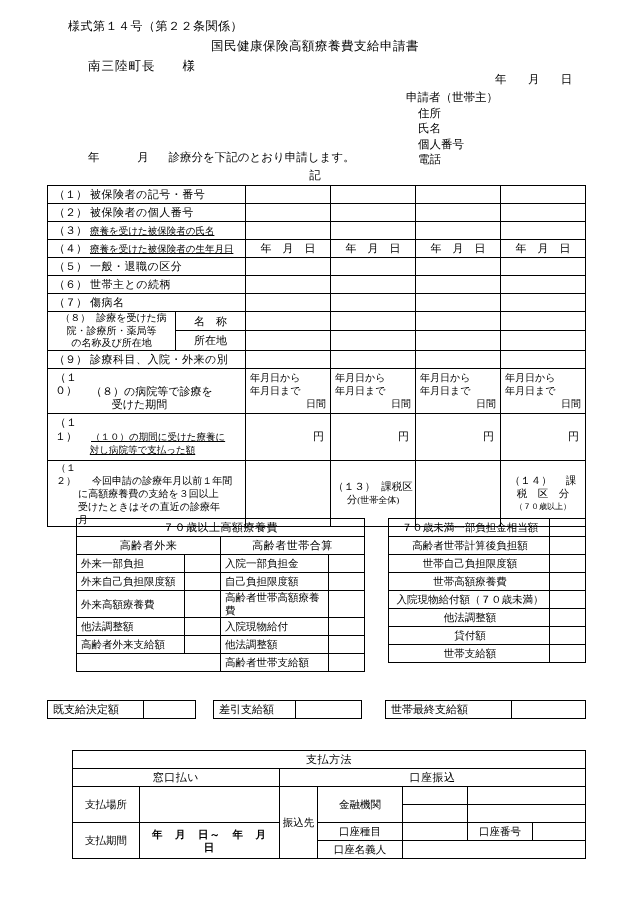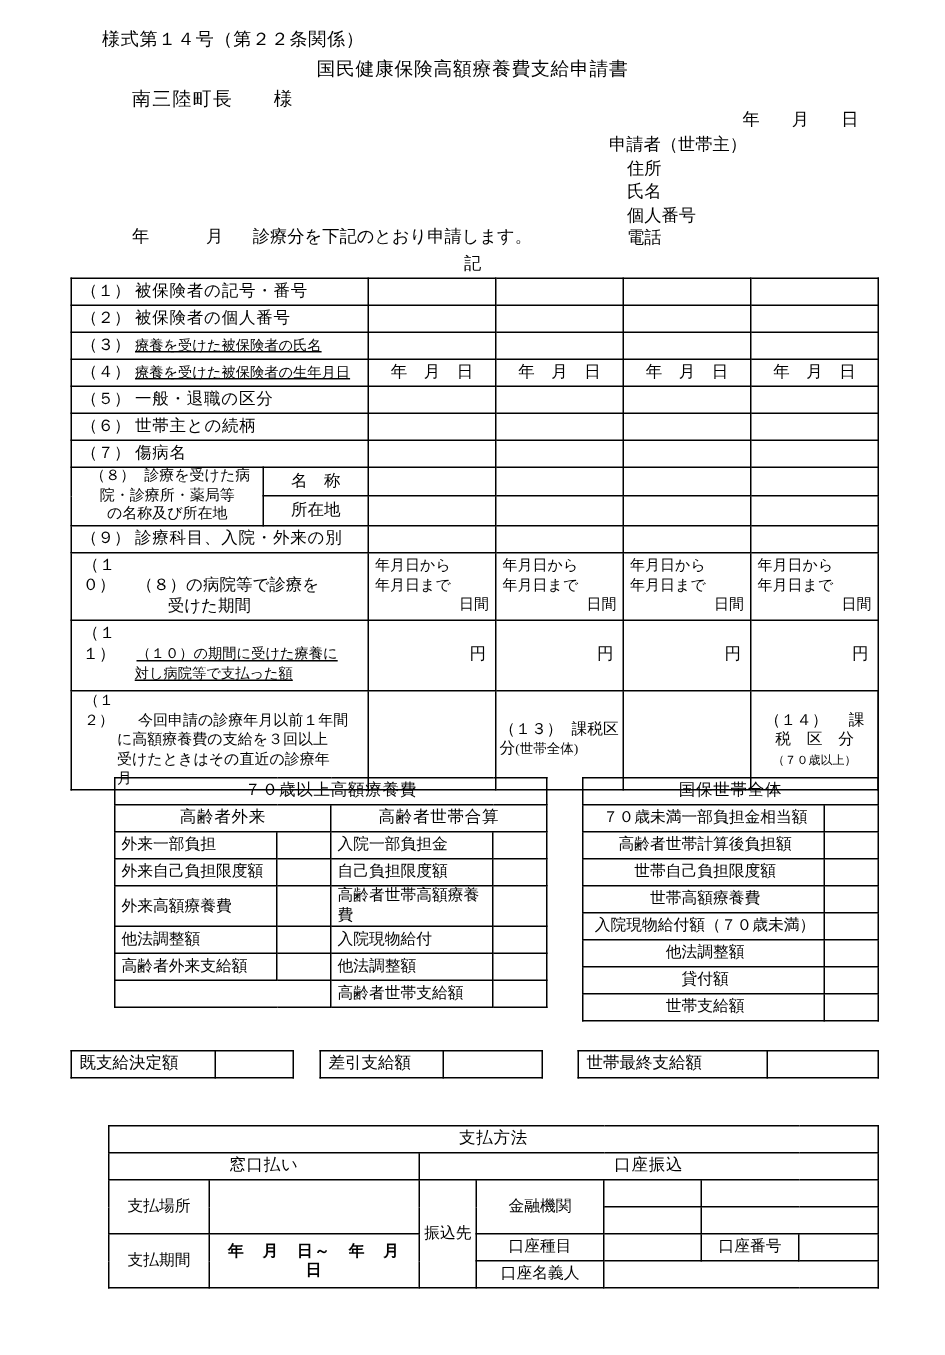--- a/index.html
+++ b/index.html
@@ -135,21 +135,21 @@
     line-height: 13px;
     padding: 2px 4px 2px 4px;
     text-align: left;
   }
   .period-cell div.d { text-align: right; }
   .yen-cell { text-align: right; padding-right: 6px; }
 
   .r8-label { font-size: 10px; line-height: 12.5px; text-align: center; }
   .r12-label { font-size: 10px; line-height: 13px; text-align: left; padding-left: 4px; }
   .r12-label .ind { display: block; padding-left: 26px; }
-  .r13-label { font-size: 10.5px; line-height: 13px; text-align: left; }
+  .r13-label { font-size: 10.5px; line-height: 13px; text-align: center; }
   .r13-label .sub { font-size: 9px; }
   .r14-label { font-size: 10.5px; line-height: 13px; text-align: center; }
   .r14-label .sub { font-size: 8px; }
 
   
   .elderly-table {
     position: absolute;
     left: 76px;
     top: 518px;
     width: 288px;
@@ -444,23 +444,20 @@
     </tbody>
   </table>
 
   <table class="household-table">
     <colgroup>
       <col style="width:161px">
       <col style="width:36px">
     </colgroup>
     <tbody>
       <tr>
-        <td colspan="2" class="hdr">国保世帯全体</td>
-      </tr>
-      <tr>
         <td class="item">７０歳未満一部負担金相当額</td>
         <td></td>
       </tr>
       <tr>
         <td class="item">高齢者世帯計算後負担額</td>
         <td></td>
       </tr>
       <tr>
         <td class="item">世帯自己負担限度額</td>
         <td></td>

